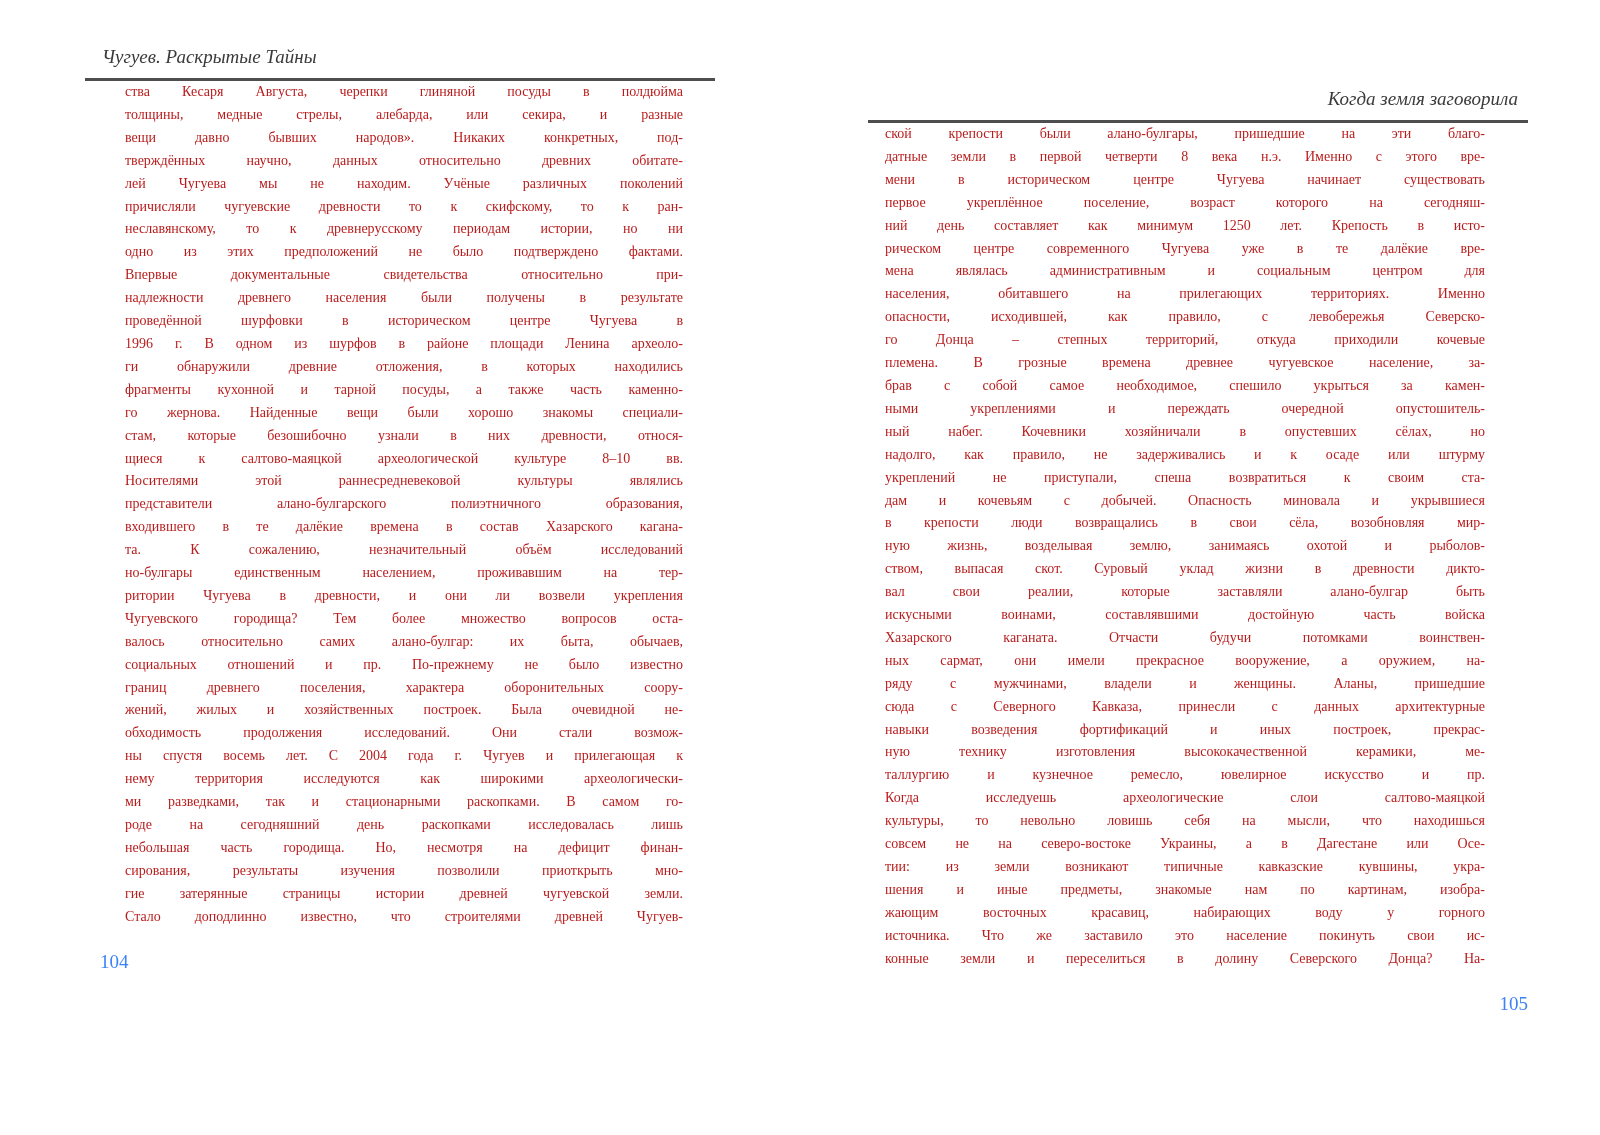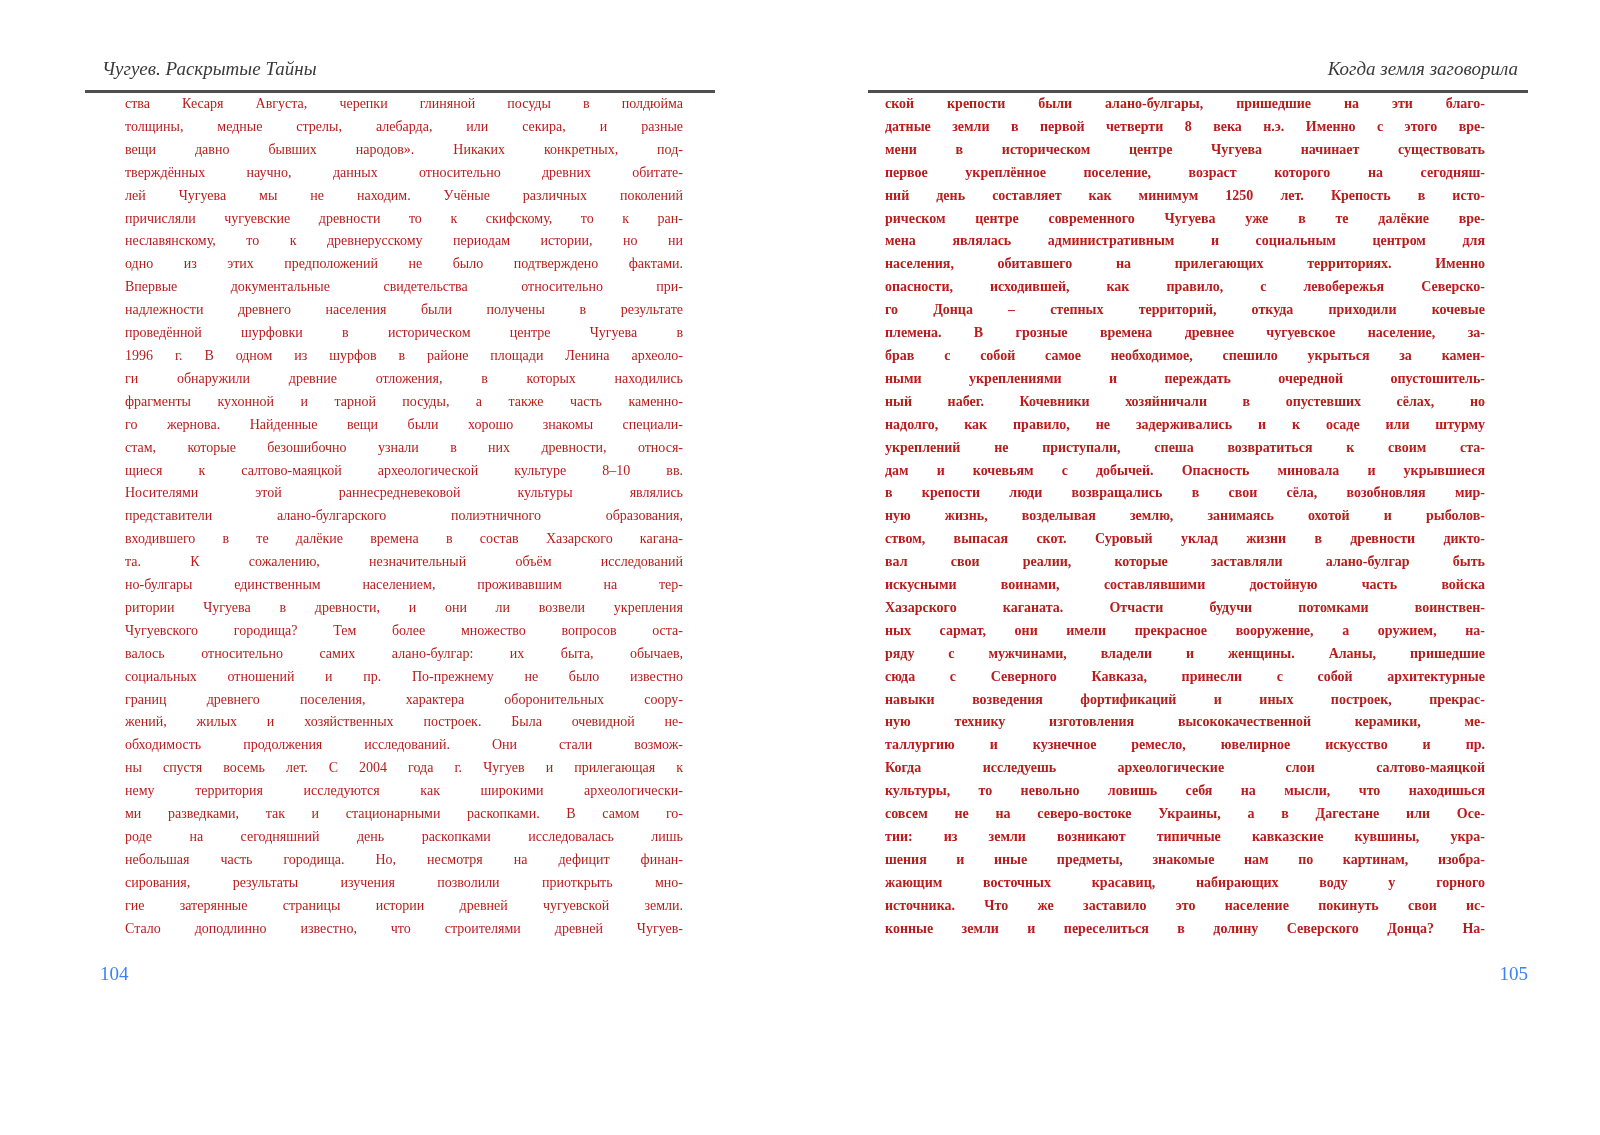--- a/index.html
+++ b/index.html
@@ -8,43 +8,43 @@
   body {
     width: 1600px;
     height: 1135px;
     position: relative;
     font-family: "Liberation Serif", "DejaVu Serif", serif;
     color: #333333;
     overflow: hidden;
   }
   .page {
     position: absolute;
-    top: 58px;
+    top: 46px;
   }
   .page-left  { left: 85px;  width: 630px; }
   .page-right { left: 868px; width: 660px; }
 
   .running-header {
     font-style: italic;
     font-size: 19px;
     line-height: 22px;
     color: #3a3a3a;
     padding-bottom: 10px;
     border-bottom: 3px solid #4e4e4e;
   }
   .page-left  .running-header { padding-left: 17px; text-align: left; }
-  .page-right .running-header { padding-right: 10px; text-align: right; }
+  .page-right .running-header { padding-right: 10px; text-align: right; margin-top: 42px; }
 
   .page-body {
     font-size: 14px;
     line-height: 22.9px;
     color: #b91c1c;
   }
   .page-left  .page-body { margin-left: 40px; width: 558px; }
-  .page-right .page-body { margin-left: 17px; width: 600px; font-weight: bold; }
+  .page-right .page-body { margin-left: 17px; width: 600px; }
 
   .line {
     text-align: justify;
     text-align-last: justify;
   }
 
   .page-footer {
     margin-top: 22px;
     font-size: 19px;
     color: #3b82f6;
@@ -128,21 +128,21 @@
         <div class="line">укреплений не приступали, спеша возвратиться к своим ста-</div>
         <div class="line">дам и кочевьям с добычей. Опасность миновала и укрывшиеся</div>
         <div class="line">в крепости люди возвращались в свои сёла, возобновляя мир-</div>
         <div class="line">ную жизнь, возделывая землю, занимаясь охотой и рыболов-</div>
         <div class="line">ством, выпасая скот. Суровый уклад жизни в древности дикто-</div>
         <div class="line">вал свои реалии, которые заставляли алано-булгар быть</div>
         <div class="line">искусными воинами, составлявшими достойную часть войска</div>
         <div class="line">Хазарского каганата. Отчасти будучи потомками воинствен-</div>
         <div class="line">ных сармат, они имели прекрасное вооружение, а оружием, на-</div>
         <div class="line">ряду с мужчинами, владели и женщины. Аланы, пришедшие</div>
-        <div class="line">сюда с Северного Кавказа, принесли с собой архитектурные</div>
+        <div class="line">сюда с Северного Кавказа, принесли с данных архитектурные</div>
         <div class="line">навыки возведения фортификаций и иных построек, прекрас-</div>
         <div class="line">ную технику изготовления высококачественной керамики, ме-</div>
         <div class="line">таллургию и кузнечное ремесло, ювелирное искусство и пр.</div>
         <div class="line">Когда исследуешь археологические слои салтово-маяцкой</div>
         <div class="line">культуры, то невольно ловишь себя на мысли, что находишься</div>
         <div class="line">совсем не на северо-востоке Украины, а в Дагестане или Осе-</div>
         <div class="line">тии: из земли возникают типичные кавказские кувшины, укра-</div>
         <div class="line">шения и иные предметы, знакомые нам по картинам, изобра-</div>
         <div class="line">жающим восточных красавиц, набирающих воду у горного</div>
         <div class="line">источника. Что же заставило это население покинуть свои ис-</div>

